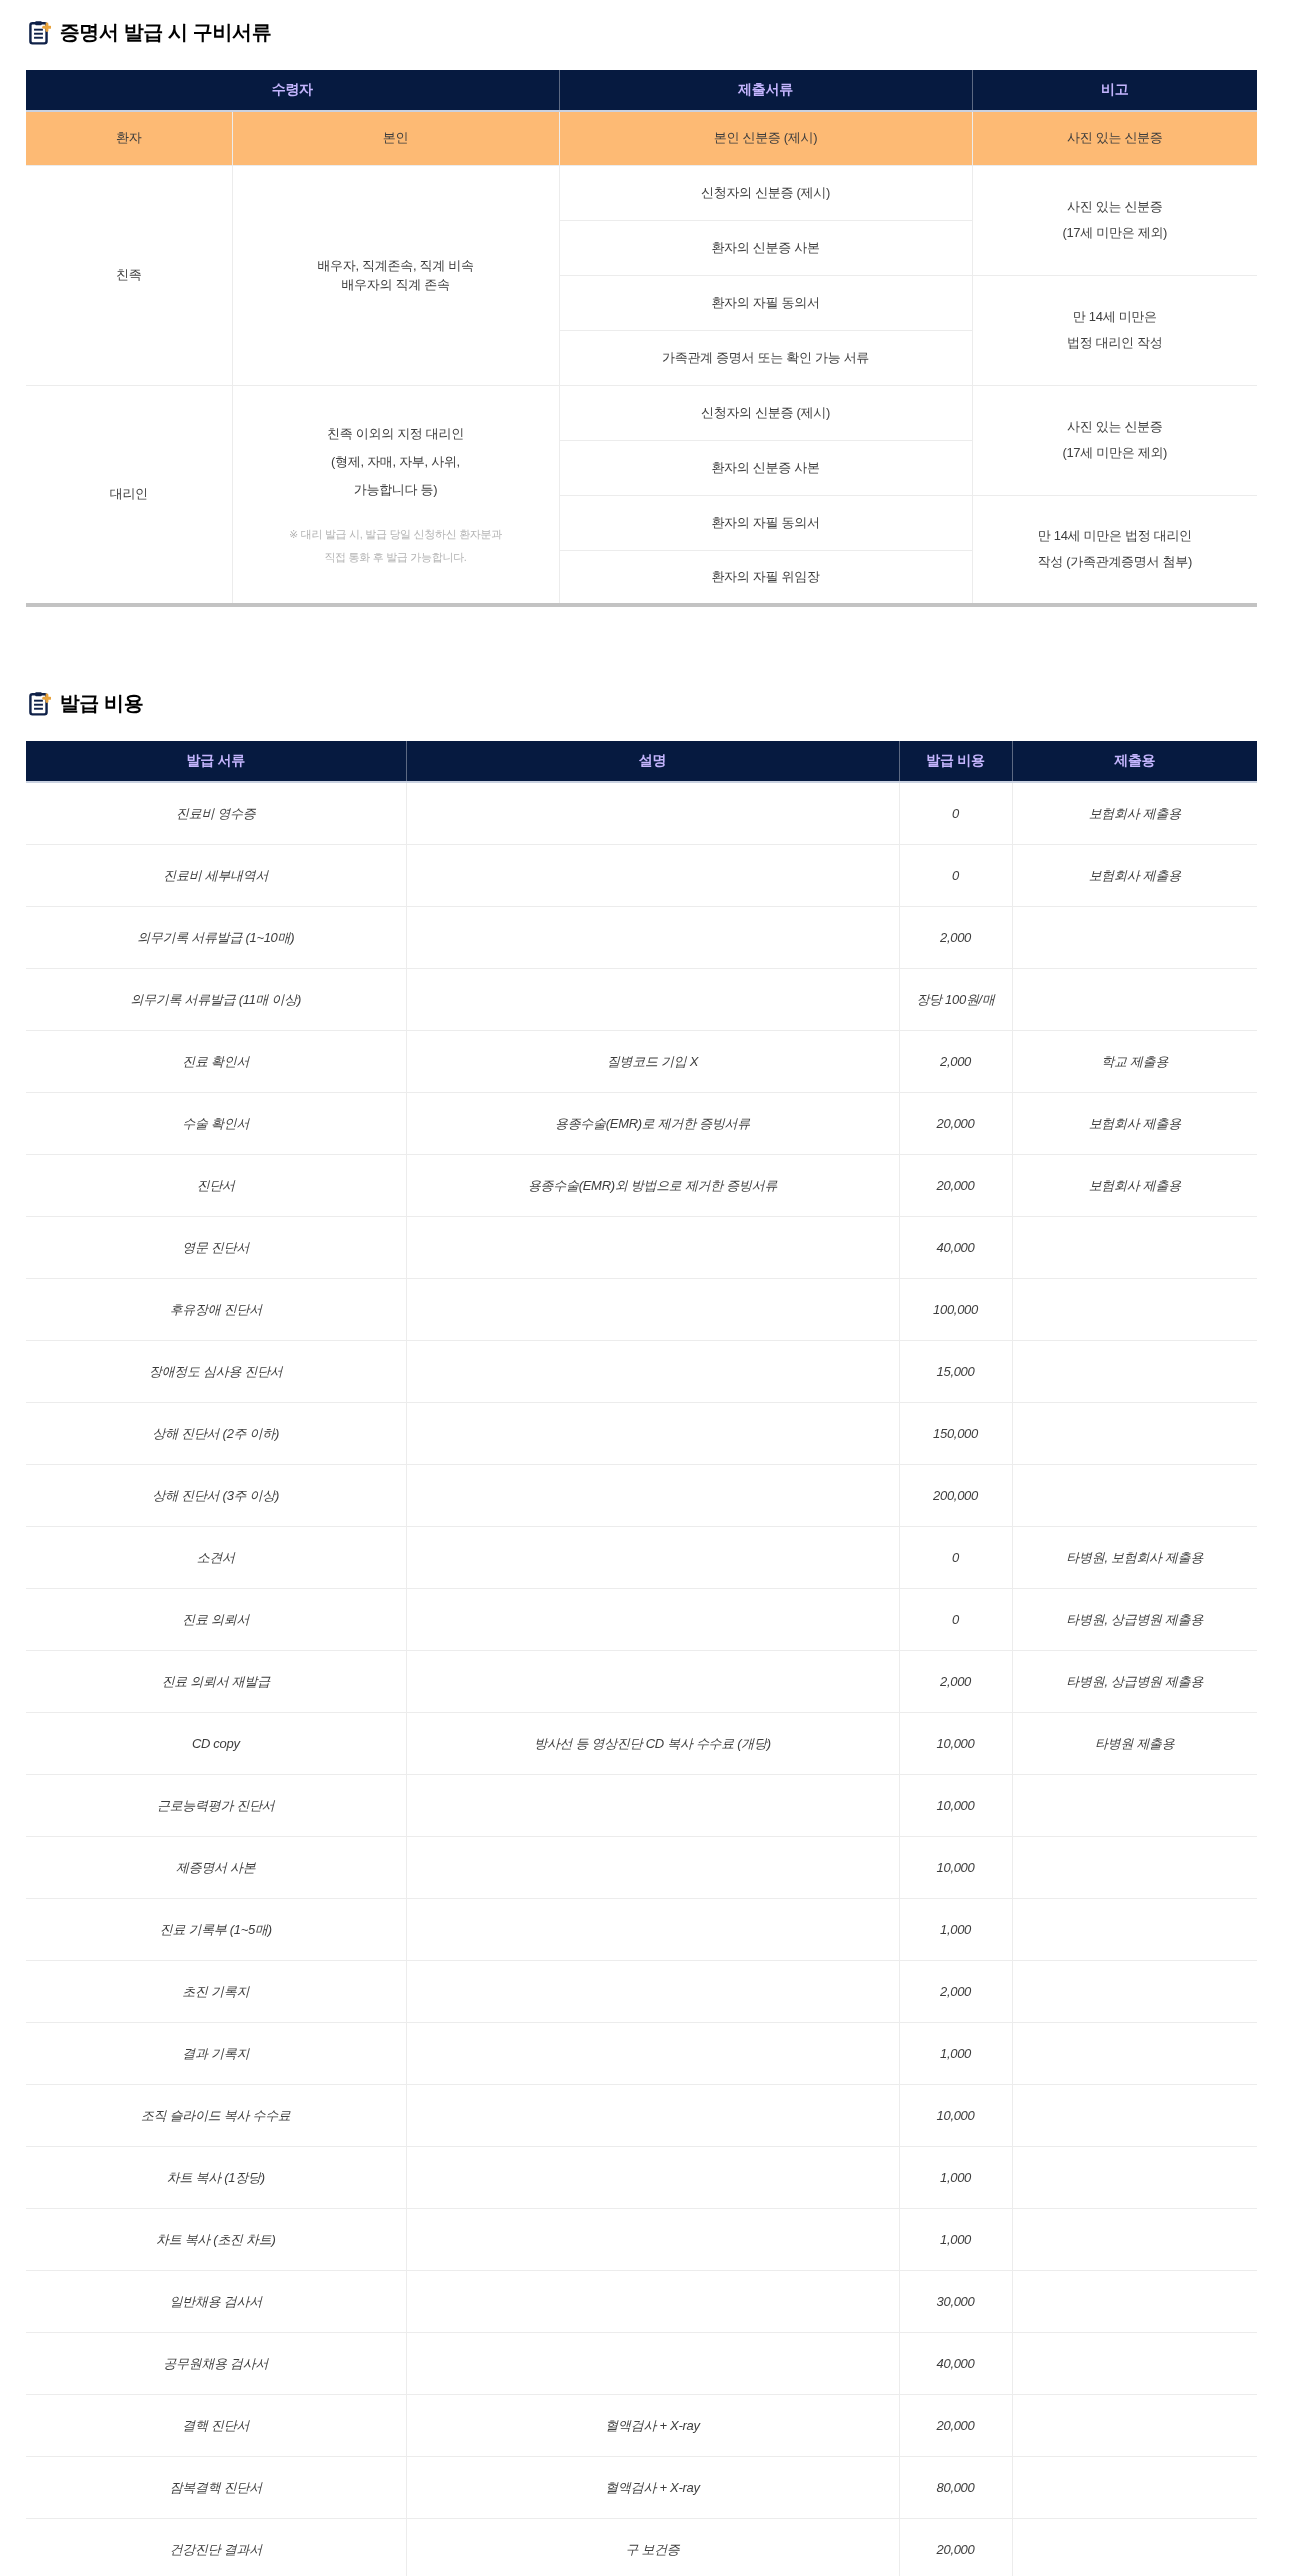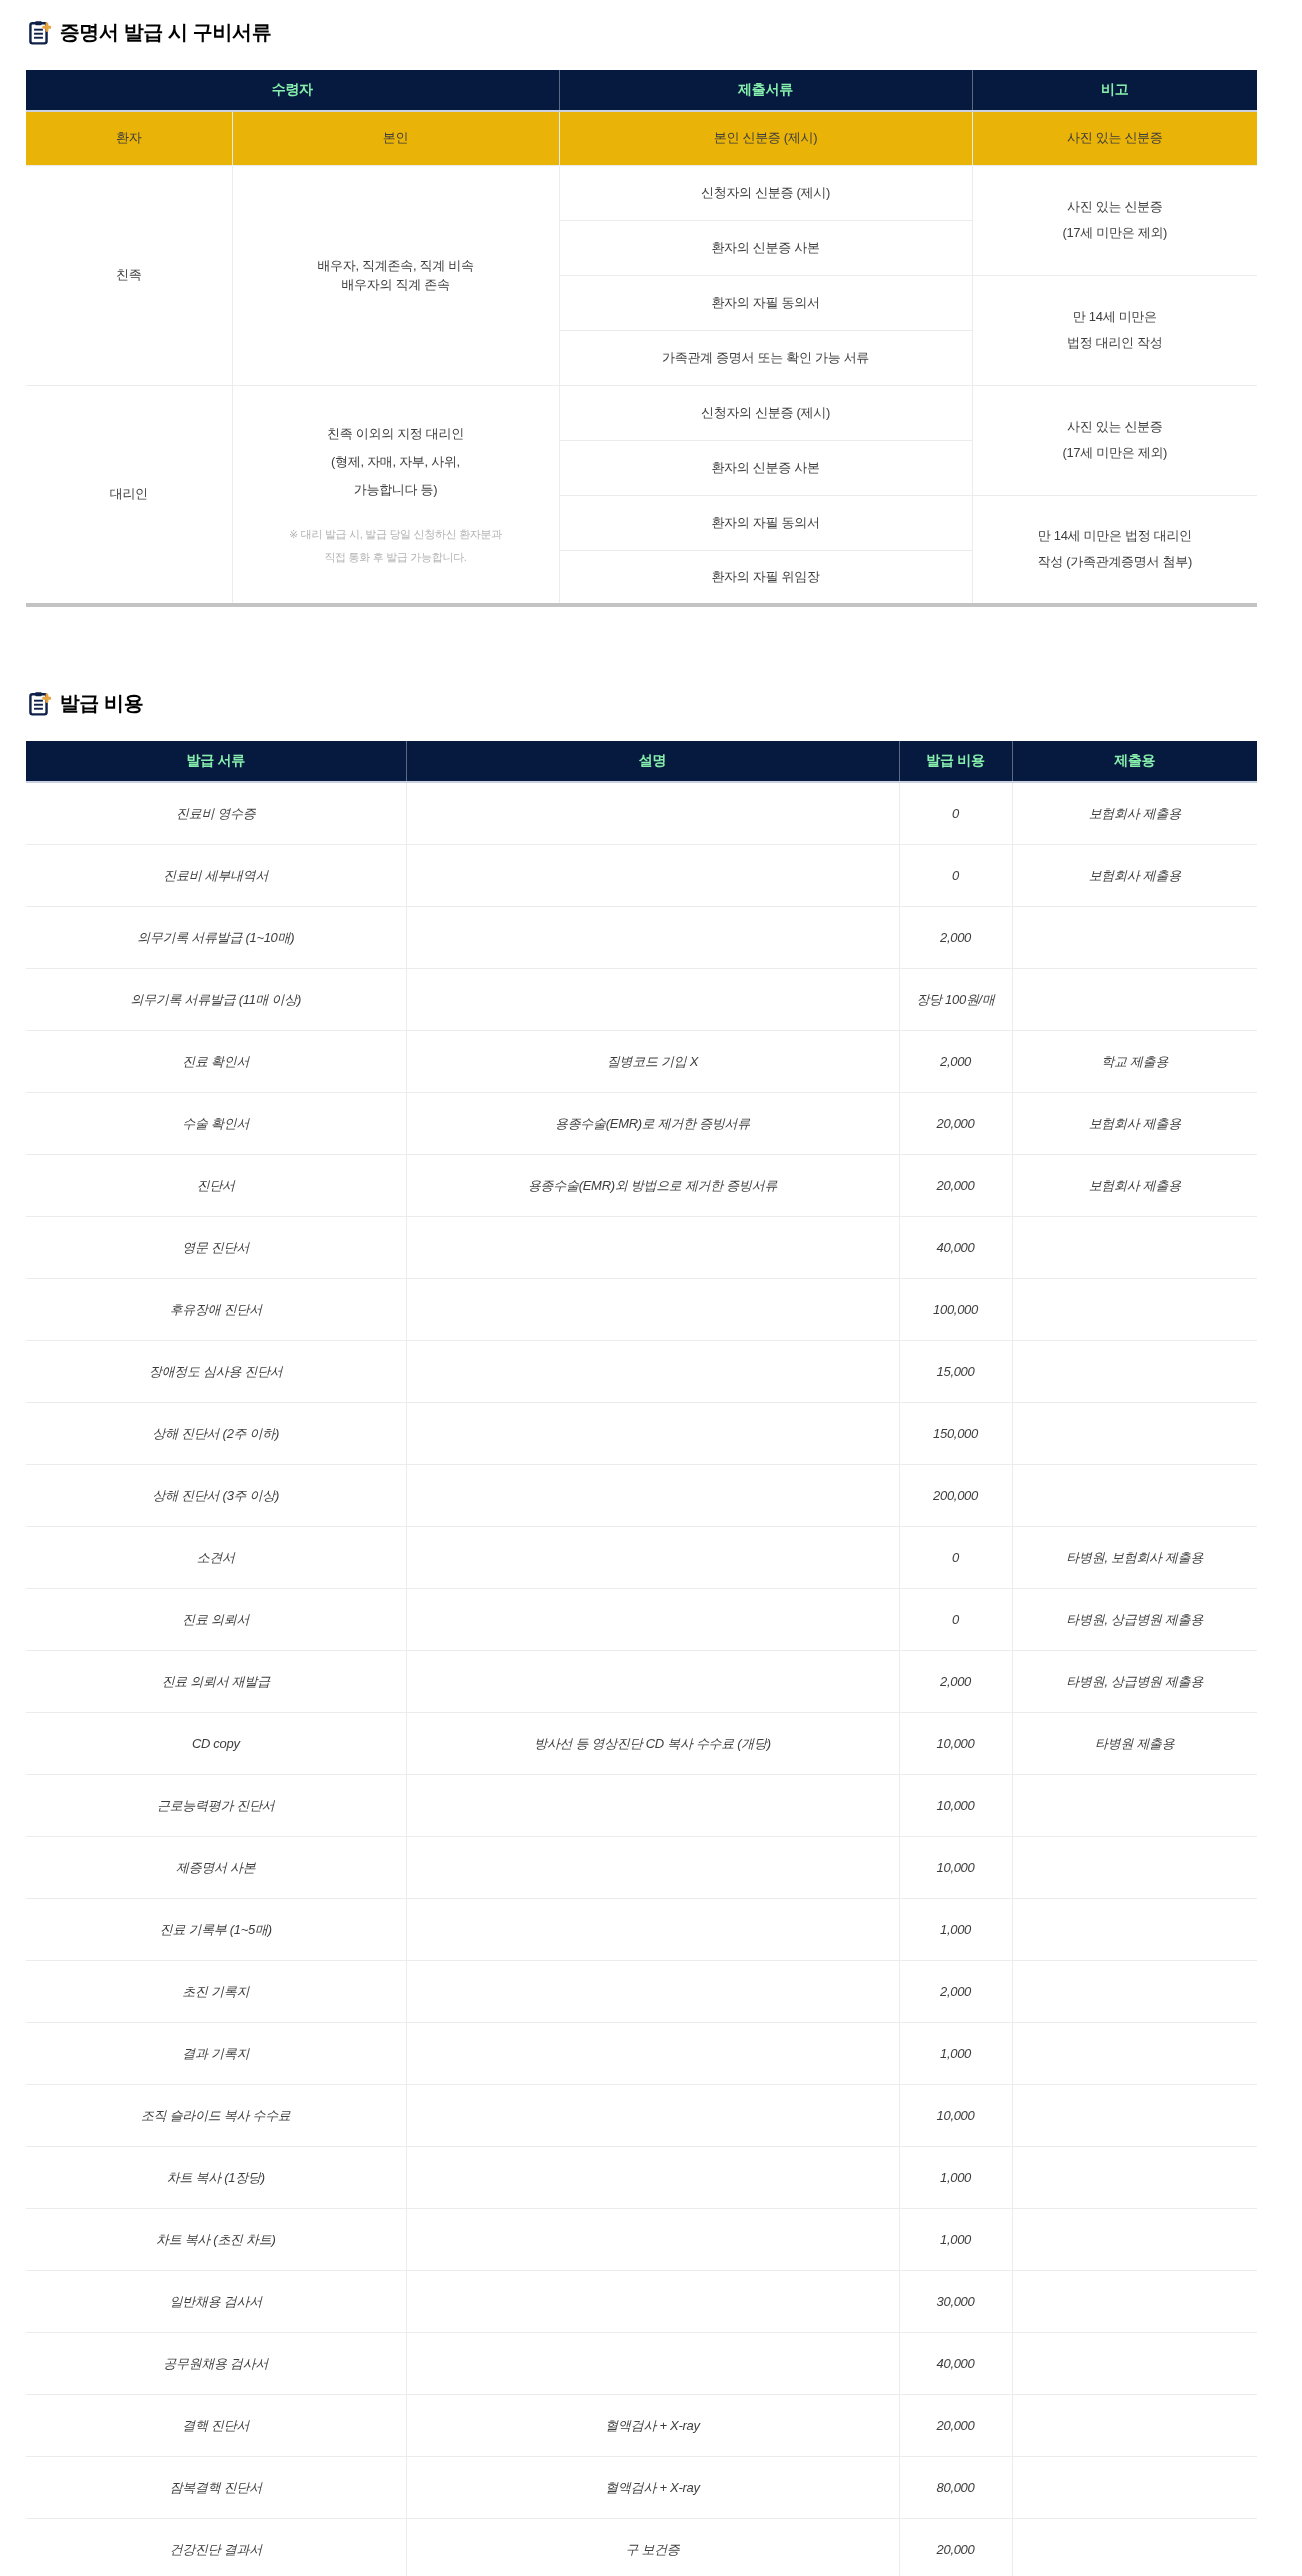--- a/index.html
+++ b/index.html
@@ -23,41 +23,41 @@
 
   
   table.tbl{
     border-collapse:collapse;
     table-layout:fixed;
     width:1231px;
     border-bottom:4.3px solid #c3c3c3;
   }
   table.tbl th{
     background:#061a40;
-    color:#86efac;
+    color:#c4b5fd;
     font-size:14px;
     font-weight:bold;
     height:38px;
     border-bottom:2.6px solid #c9d1e0;
     border-left:0.9px solid rgba(255,255,255,0.35);
     letter-spacing:-0.3px;
   }
   table.tbl th.c1{border-left:none;}
   table.tbl td{
     text-align:center;
     vertical-align:middle;
     font-size:13px;
     color:#3d3d3d;
     border-top:0.9px solid #ececec;
     border-left:0.9px solid #ececec;
     letter-spacing:-0.3px;
     padding:3.5px 7px;
   }
   table.tbl td.c1{border-left:none;}
-  tr.alt td{background:#eab308;}
+  tr.alt td{background:#fdba74;}
 
   
   .tbl-docs tr.h-patient{height:54px;}
   .tbl-docs tr.h-sub{height:55px;}
 
   .ln{line-height:19px;}
   .ln-wide{line-height:26px;}
   .ln-rel{line-height:28px;}
   .cell-note{
     color:#b3b3b3;

